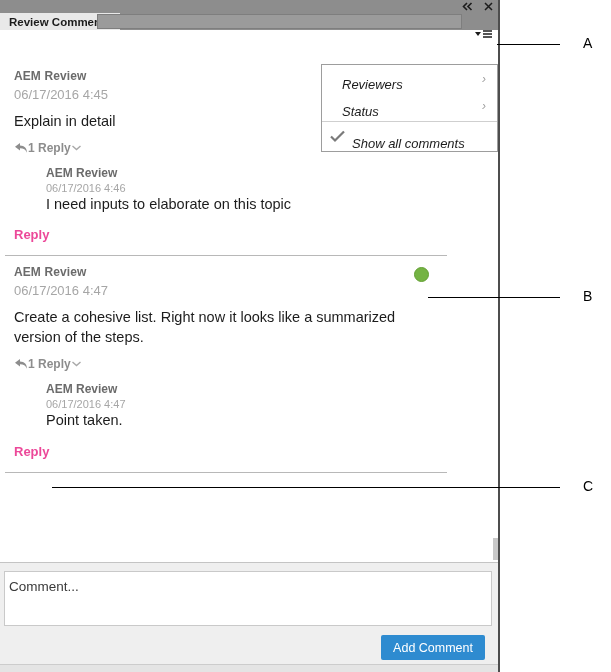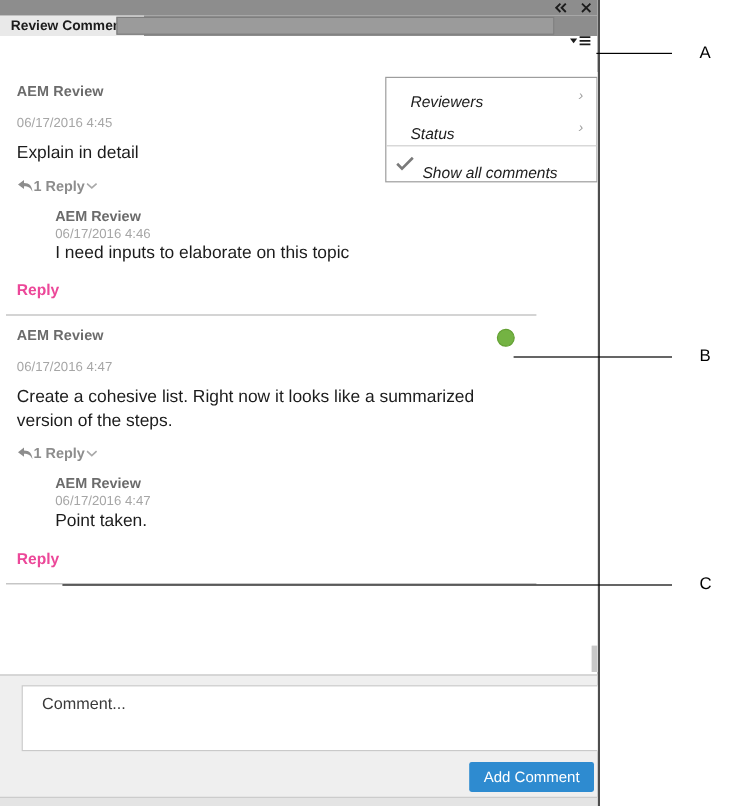--- a/index.html
+++ b/index.html
@@ -88,21 +88,21 @@
   .list{
     position:absolute;left:0;top:60px;width:498px;height:500px;
     background:#ffffff;overflow:hidden;
   }
   .thread{position:relative;}
   .c-top{padding:9px 14px 0 14px;position:relative;}
   .c-author{
     font-size:12px;font-weight:bold;color:#6b6b6b;letter-spacing:.1px;
   }
   .c-date{
-    font-size:11px;color:#a6a6a6;margin-top:14px;
+    font-size:13px;color:#a6a6a6;margin-top:4px;
   }
   .c-body{
     font-size:14.5px;color:#1c1c1c;line-height:1.36;margin-top:10px;
     max-width:418px;
   }
   .status-dot{
     position:absolute;right:69px;top:11px;
     width:15px;height:15px;border-radius:50%;
     background:#74b343;border:1px solid #63a033;box-sizing:border-box;
   }
@@ -143,30 +143,30 @@
   }
 
   
   .composer{
     position:absolute;left:0;bottom:0;width:498px;height:110px;
     background:#efefef;
     border-top:1px solid #c4c4c4;
     box-sizing:border-box;
   }
   .comment-input{
-    position:absolute;left:18px;top:8px;width:488px;height:55px;
+    position:absolute;left:4px;top:8px;width:488px;height:55px;
     background:#ffffff;border:1px solid #c9c9c9;
     box-sizing:border-box;
     font-family:"Liberation Sans", sans-serif;
     font-size:13.5px;color:#1c1c1c;
-    padding:7px 16px;resize:none;outline:none;
+    padding:7px 4px;resize:none;outline:none;
   }
   .comment-input::placeholder{color:#3a3a3a;}
   .add-btn{
-    position:absolute;right:3px;top:72px;height:25px;
+    position:absolute;right:13px;top:72px;height:25px;
     padding:0 12px;
     background:#2e8bd0;color:#ffffff;border:none;border-radius:2px;
     font-family:"Liberation Sans", sans-serif;font-size:12.5px;
     cursor:pointer;
   }
   .composer-foot{
     position:absolute;left:0;bottom:0;width:498px;height:8px;
     background:#e4e4e4;border-top:1px solid #cccccc;box-sizing:border-box;
   }
 

